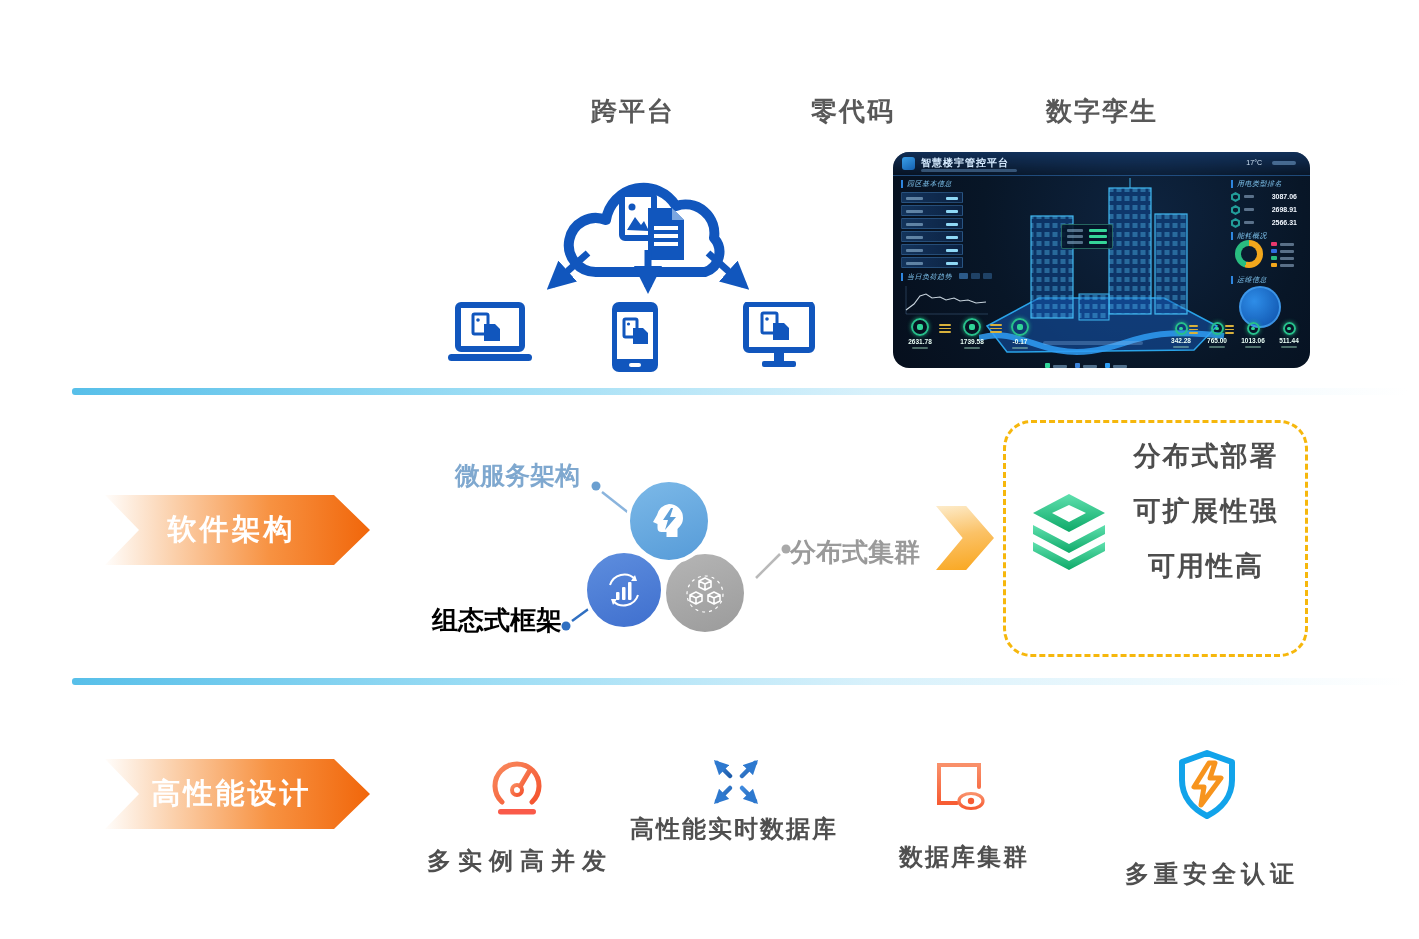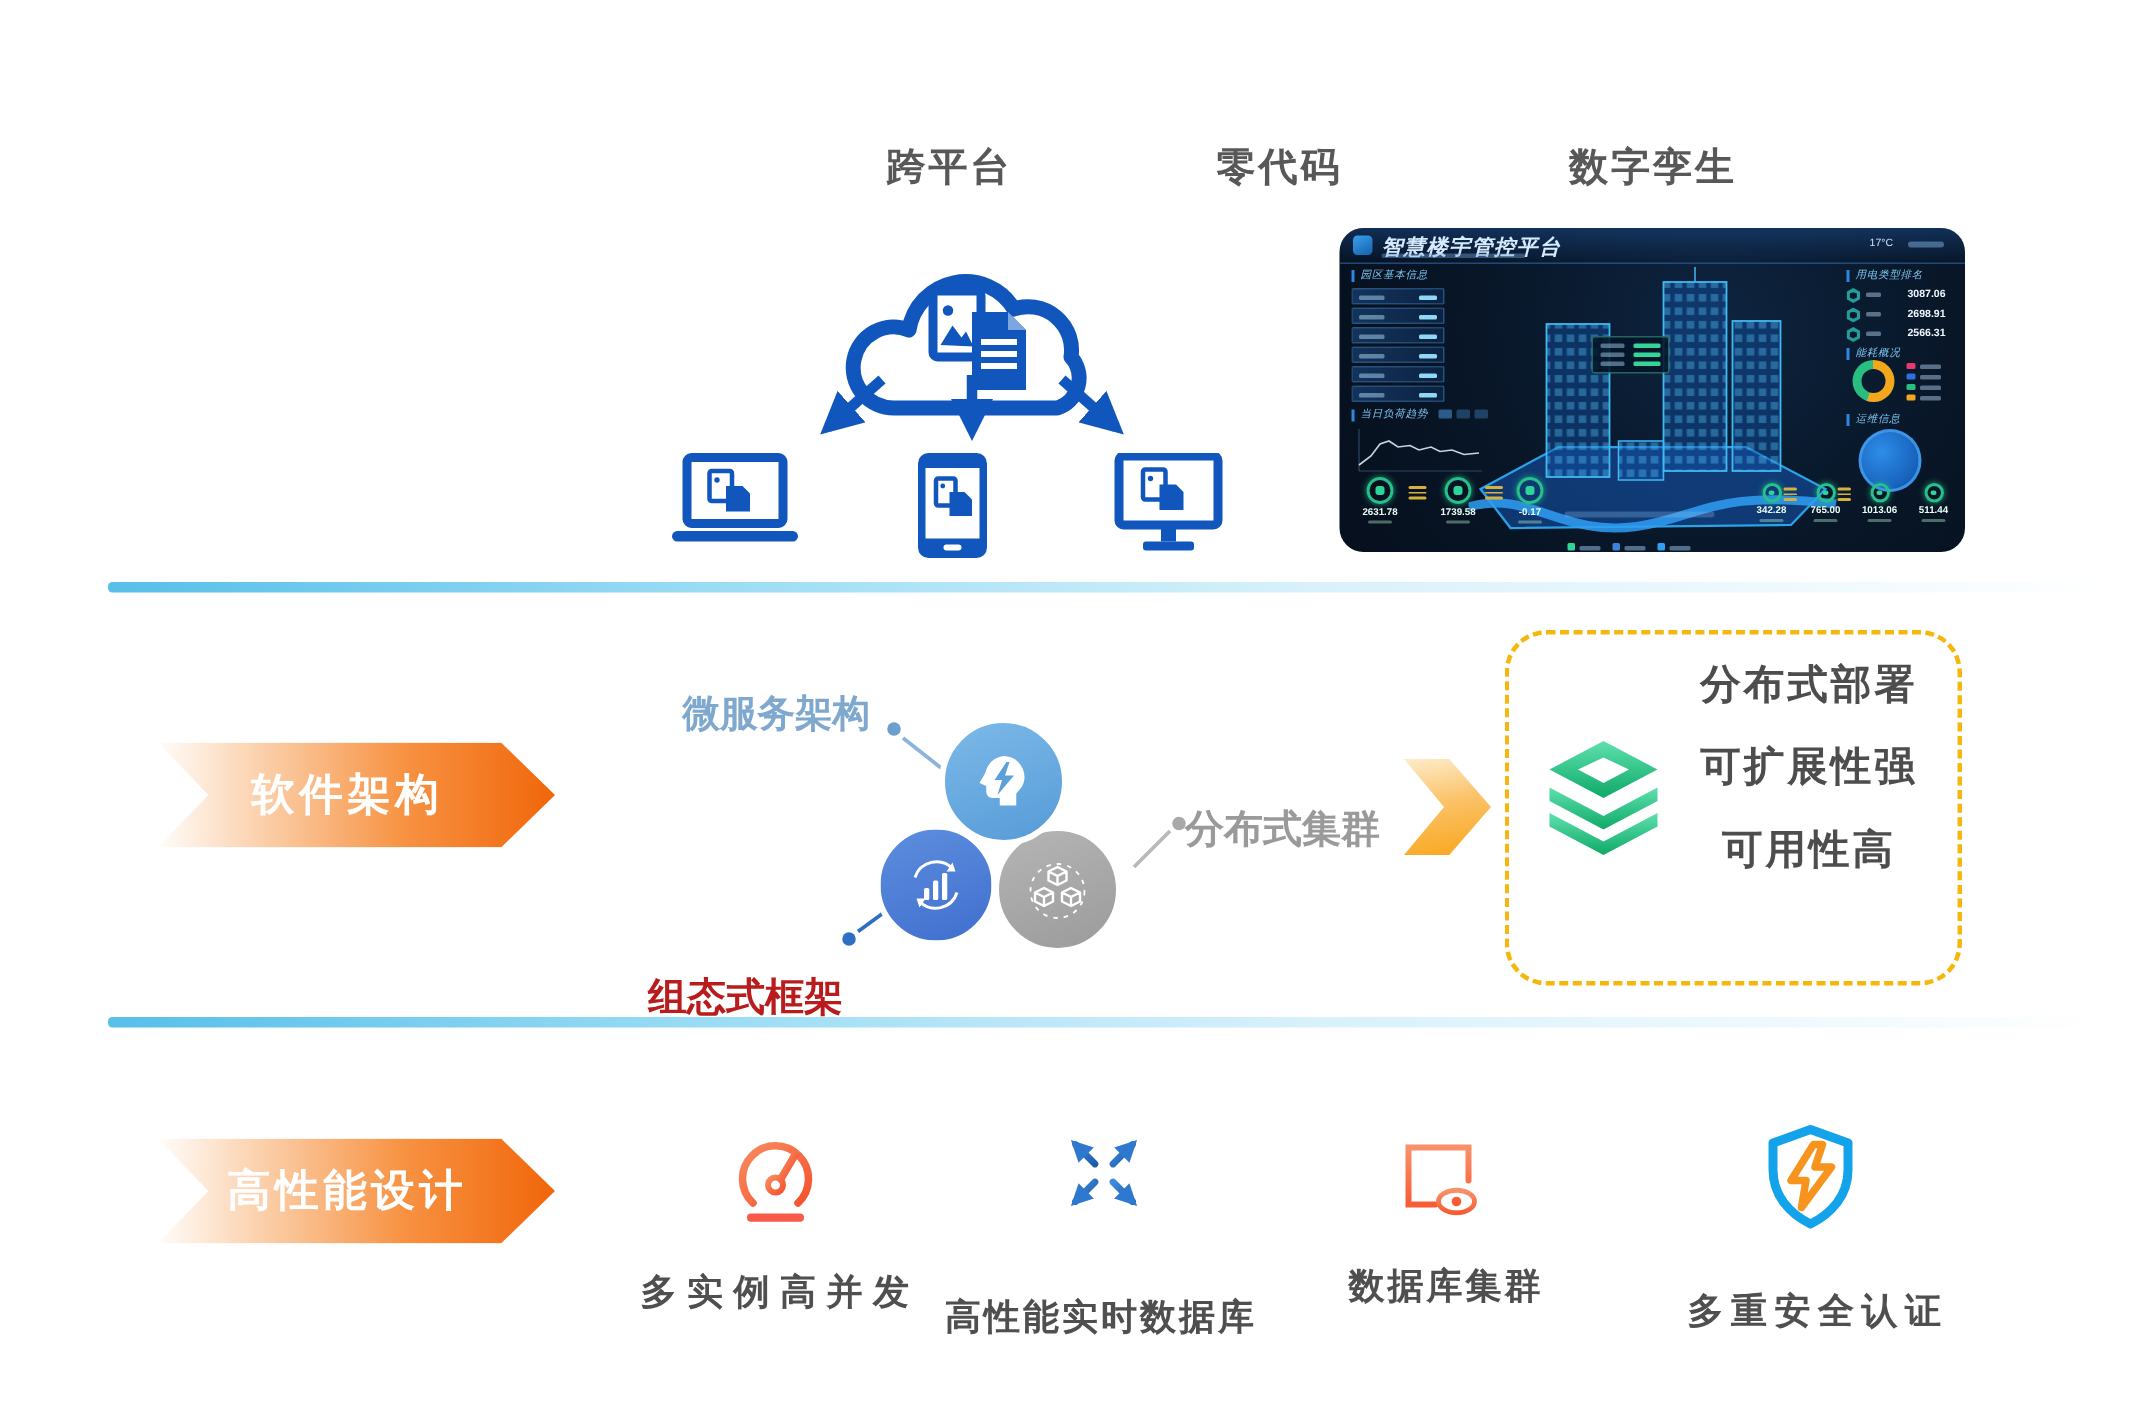--- a/index.html
+++ b/index.html
@@ -22,21 +22,21 @@
     background:linear-gradient(90deg,#57bfe9 0%,#9adcf4 30%,#d8f1fb 60%,rgba(255,255,255,0) 100%); }
 
   
   .arch-circle { position:absolute; border-radius:50%; border:4px solid #ffffff; display:flex; align-items:center; justify-content:center; }
   .circle-light { left:626px; top:478px; width:86px; height:86px; background:linear-gradient(160deg,#7cb9e8,#569bd8); z-index:4; }
   .circle-royal { left:583px; top:549px; width:82px; height:82px; background:linear-gradient(160deg,#5e8ede,#3f6fce); z-index:3; }
   .circle-gray  { left:662px; top:550px; width:86px; height:86px; background:linear-gradient(160deg,#b5b5b5,#9b9b9b); z-index:2; }
 
   .serif-label { position:absolute; font-family:Liberation Mono, monospace; font-weight:600; }
   .lbl-micro { left:455px; top:459px; font-size:25px; color:#7fa8cf; }
-  .lbl-config { left:432px; top:603px; font-size:26px; color:#b91c1c;margin-top:44px; }
+  .lbl-config { left:432px; top:603px; font-size:26px; color:#000000; }
   .lbl-dist { left:790px; top:535px; font-size:26px; color:#9a9a9a; }
 
   
   .flow-arrow { position:absolute; left:936px; top:506px; width:58px; height:64px;
     clip-path:polygon(0 0, 52% 0, 100% 50%, 52% 100%, 0 100%, 46% 50%);
     background:linear-gradient(170deg,#fdeccb 0%,#fbc267 45%,#f9a51b 100%); }
 
   
   .dashed-box { position:absolute; left:1003px; top:420px; width:305px; height:237px;
     border:3px dashed #f6b70c; border-radius:28px; }
@@ -46,21 +46,21 @@
   
   .perf-label { position:absolute; font-size:24px; color:#4f4f4f; font-weight:600; }
 
   
   .dash { position:absolute; left:893px; top:152px; width:417px; height:216px; border-radius:16px; overflow:hidden;
     background:radial-gradient(circle at 60% 30%, #0e2440 0%, #081627 55%, #060f1d 100%); }
   .dash .hdr { position:absolute; left:0; top:0; width:100%; height:24px;
     background:linear-gradient(180deg,rgba(25,70,130,.55),rgba(10,25,50,.15)); border-bottom:1px solid rgba(70,150,220,.25); }
   .dash-logo { position:absolute; left:9px; top:5px; width:13px; height:13px; border-radius:3px;
     background:linear-gradient(150deg,#3ba0e8,#1460b0); }
-  .dash-title { position:absolute; left:28px; top:4px; font-size:14px; font-weight:bold; color:#d6ebff; letter-spacing:1px;font-style:italic; }
+  .dash-title { position:absolute; left:28px; top:4px; font-size:10px; font-weight:bold; color:#d6ebff; letter-spacing:1px; }
   .dash-sub { position:absolute; left:28px; top:17px; width:96px; height:3px; background:rgba(120,170,220,.4); border-radius:2px; }
   .dash-temp { position:absolute; right:48px; top:7px; font-size:7px; color:#cfe3f5; }
   .dash-timebar { position:absolute; right:14px; top:9px; width:24px; height:4px; background:rgba(140,190,240,.45); border-radius:2px; }
 
   .dpanel-h { position:absolute; font-size:7px; color:#7fc4ef; font-style:italic; letter-spacing:.5px; padding-left:4px; border-left:2px solid #2e86e0; line-height:8px; }
   .drow { position:absolute; left:8px; width:62px; height:11px; border-radius:1px;
     background:linear-gradient(90deg,rgba(30,80,140,.55),rgba(15,45,90,.55)); border:0.5px solid rgba(90,160,220,.3); }
   .drow i { position:absolute; left:4px; top:4px; width:17px; height:3px; background:rgba(160,200,230,.55); border-radius:1px; }
   .drow b { position:absolute; right:4px; top:4px; width:12px; height:3px; background:#8fd8f5; border-radius:1px; }
 
@@ -448,21 +448,21 @@
         <path d="M0 0 L10 5 L0 10 z" fill="#2e79cf"></path>
         </marker>
     </defs>
     <g stroke="url(#bg1)" stroke-width="4.5" stroke-linecap="round">
       <line x1="25" y1="25" x2="12" y2="12" marker-end="url(#bh)"></line>
       <line x1="37" y1="25" x2="50" y2="12" marker-end="url(#bh)"></line>
       <line x1="25" y1="37" x2="12" y2="50" marker-end="url(#bh)"></line>
       <line x1="37" y1="37" x2="50" y2="50" marker-end="url(#bh)"></line>
     </g>
   </svg>
-  <div class="perf-label" style="left:630px;top:862px;letter-spacing:2px;">高性能实时数据库</div>
+  <div class="perf-label" style="left:630px;top:813px;letter-spacing:2px;">高性能实时数据库</div>
 
   <svg style="position:absolute;left:929px;top:755px;" width="60" height="62" viewBox="0 0 60 62">
     <defs>
         <linearGradient id="og2" x1="0" y1="0" x2="0" y2="1">
       <stop offset="0" stop-color="#f9906a"></stop>
           <stop offset="1" stop-color="#f75c33"></stop>
         </linearGradient>
       </defs>
     <g stroke="url(#og2)" fill="none" stroke-linecap="round">
       <path d="M50 32 V10 H10 v38 h18" stroke-width="4"></path>

